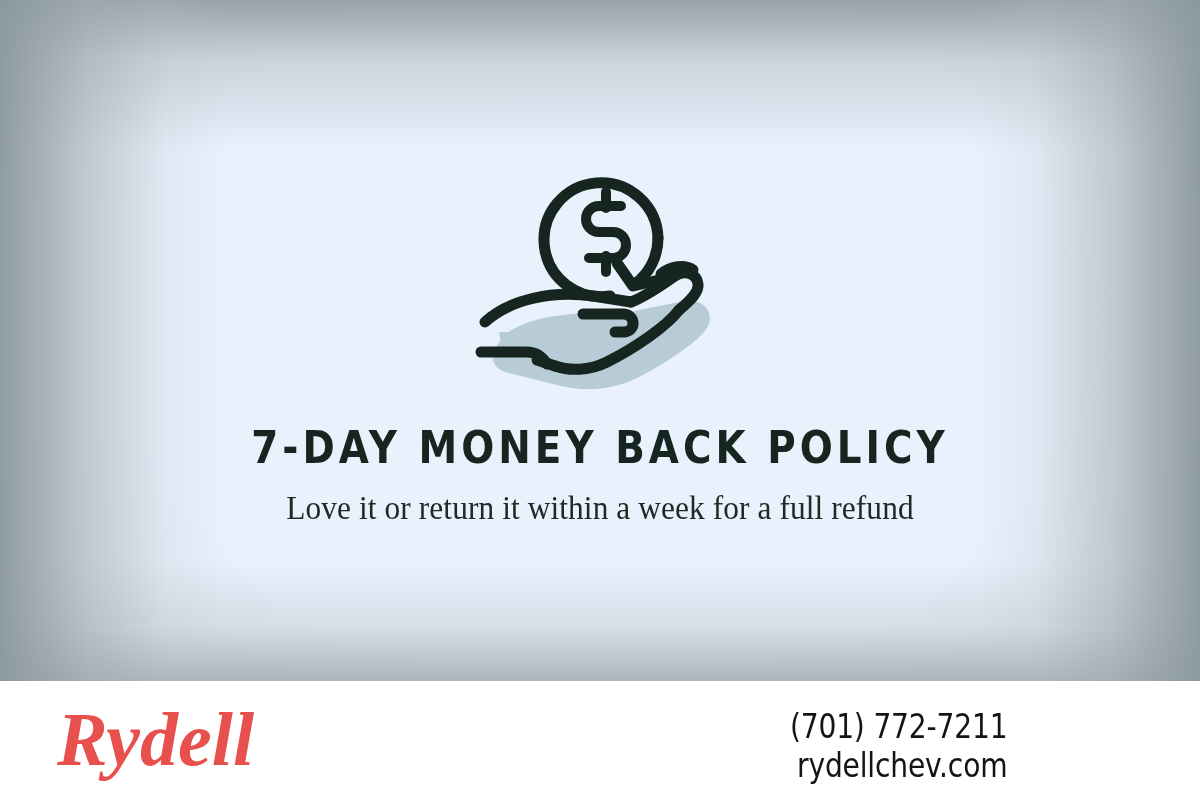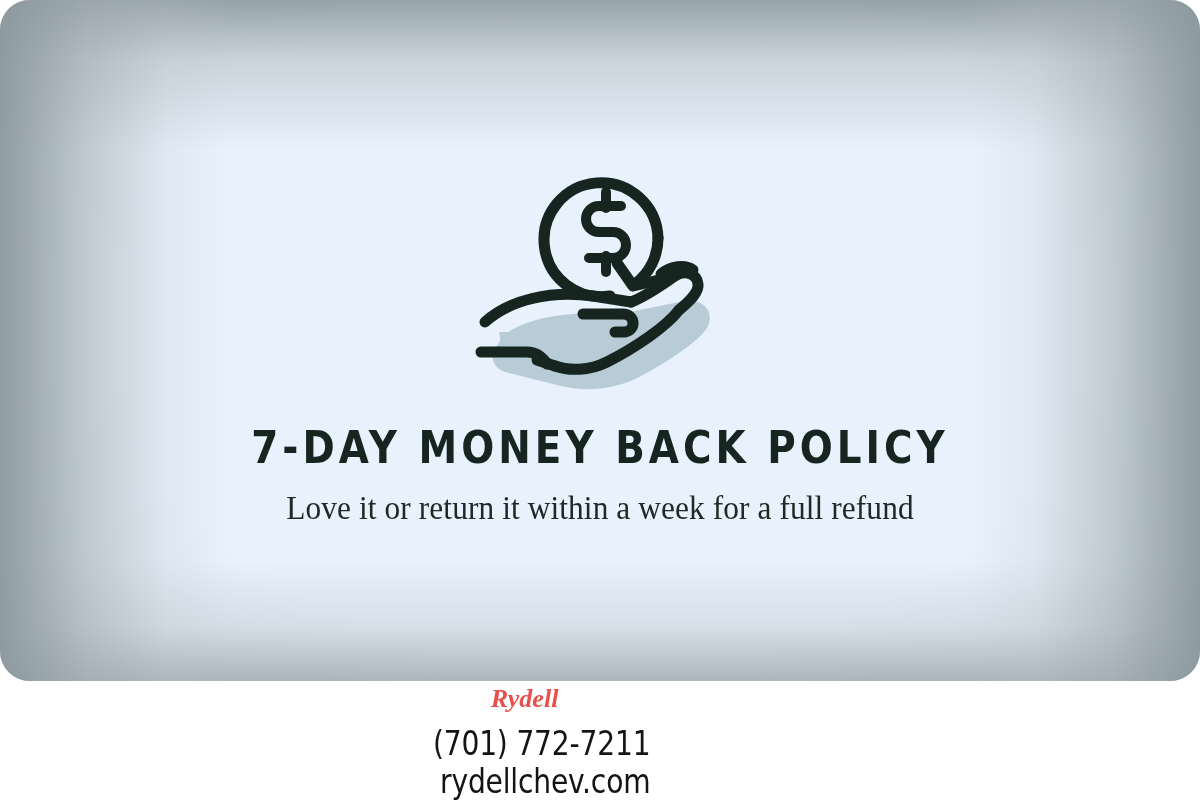--- a/index.html
+++ b/index.html
@@ -25,21 +25,20 @@
 
   
   .hero {
     position: absolute;
     left: 0;
     top: 0;
     width: 1200px;
     height: 681px;
     background: #e8f1fc;
     overflow: hidden;
-    border-radius: 30px;
   }
 
   
   .hero-vignette {
     position: absolute;
     inset: 0;
     background:
       radial-gradient(118% 150% at 50% 47%,
         rgba(232,241,252,0) 0%,
         rgba(232,241,252,0) 34%,
@@ -117,21 +116,20 @@
     left: 0;
     bottom: 0;
     width: 1064px;
     height: 119px;
     background: #ffffff;
     display: flex;
     align-items: center;
     justify-content: space-between;
     padding: 0 57px;
     box-sizing: border-box;
-    flex-direction: column;
   }
   .brand-logo {
     display: block;
     width: 243px;
     height: 84px;
     margin-top: 4px;
   }
   .contact {
     text-align: right;
     font-family: "Liberation Sans Narrow", "DejaVu Sans Condensed", "Liberation Sans", sans-serif;

